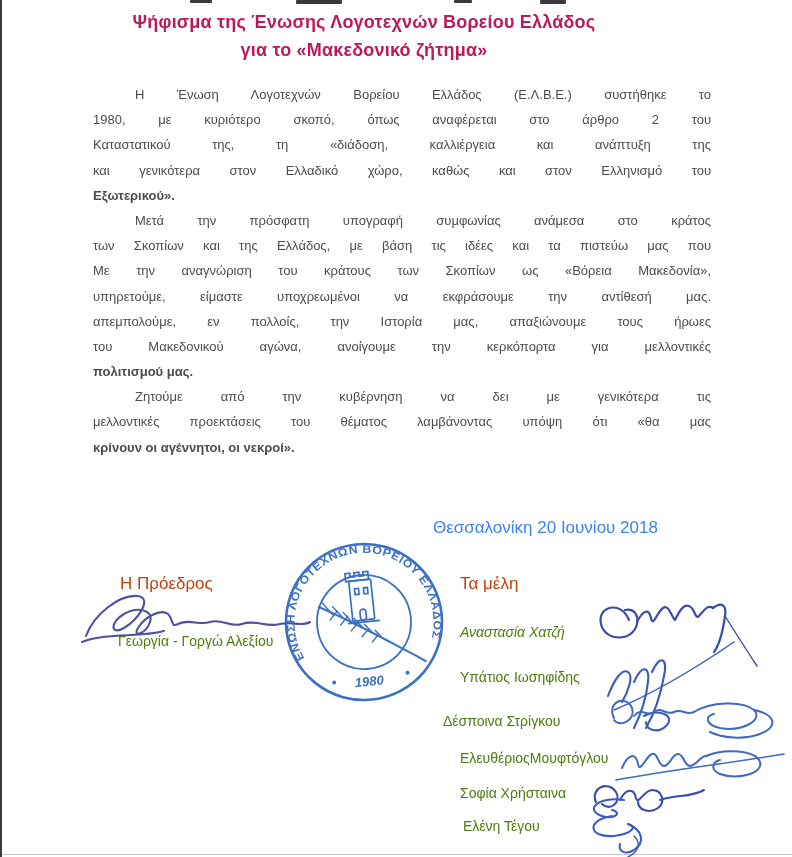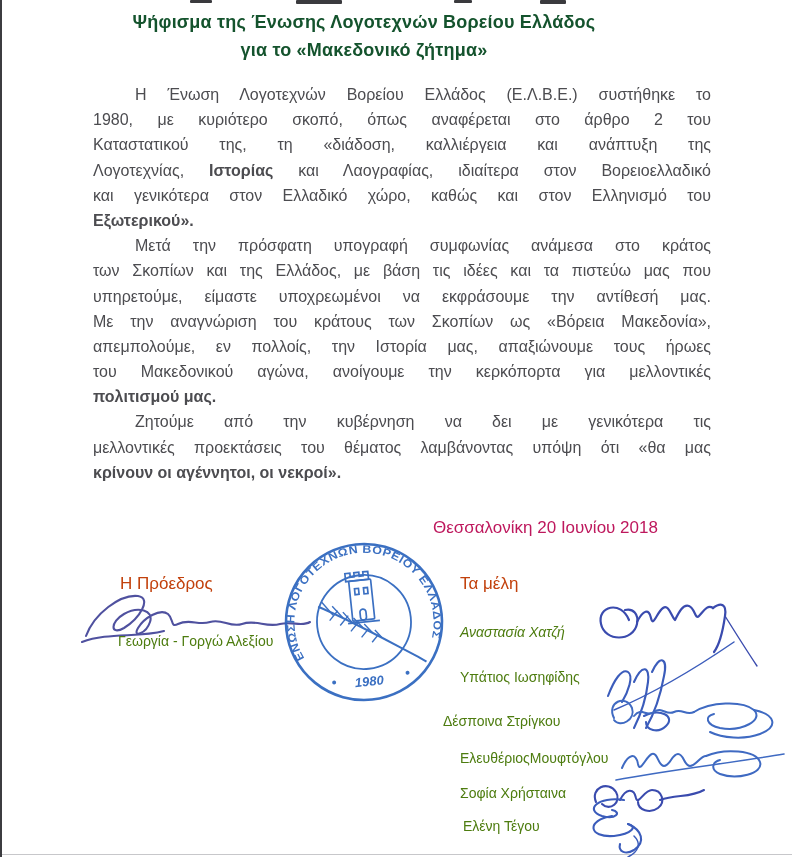--- a/index.html
+++ b/index.html
@@ -2,28 +2,28 @@
 <html><head>
 <meta charset="utf-8">
 <style>
   html,body{margin:0;padding:0;background:#fff;}
   .scan{position:relative;width:792px;height:857px;background:#ffffff;overflow:hidden;
         font-family:"Liberation Sans",sans-serif;color:#4b4b4f;}
   .edge-left{position:absolute;left:0;top:0;width:2px;height:857px;background:#3c3c40;}
   .edge-bottom{position:absolute;left:2px;top:854px;width:790px;height:1px;background:#c7c7ca;}
   .frag{position:absolute;top:0;height:3px;background:#3a3a3e;border-radius:1px;}
   .title{position:absolute;left:0;top:8px;width:728px;text-align:center;
-         font-size:18px;font-weight:700;color:#14532d;line-height:28px;letter-spacing:.2px;}
+         font-size:18px;font-weight:700;color:#be185d;line-height:28px;letter-spacing:.2px;}
   .bodytext{position:absolute;left:93px;top:82px;width:618px;
-            font-size:16px;color:#4c4c50;}
+            font-size:13px;color:#4c4c50;}
   .line{height:25.2px;line-height:25.2px;text-align:justify;text-align-last:justify;white-space:nowrap_off;}
   .line.last{text-align-last:left;font-weight:bold;}
   .line.indent{text-indent:42px;}
   .bold{font-weight:700;}
-  .dateline{position:absolute;left:433px;top:518px;font-size:17px;color:#be185d;}
+  .dateline{position:absolute;left:433px;top:518px;font-size:17px;color:#3b82f6;}
   .siglabel{position:absolute;font-size:17px;color:#c2410c;}
   .signame{position:absolute;font-size:14px;color:#4d7c0f;white-space:nowrap;}
   svg{position:absolute;overflow:visible;}
   .ink path{fill:none;stroke-linecap:round;stroke-linejoin:round;}
 </style>
 </head>
 <body>
 
 <div class="scan">
 
@@ -37,29 +37,28 @@
   <div class="title">
     <div>Ψήφισμα της Ένωσης Λογοτεχνών Βορείου Ελλάδος</div>
     <div>για το «Μακεδονικό ζήτημα»</div>
   </div>
 
   <div class="bodytext">
       <div>
         <div class="line indent"><span>Η Ένωση Λογοτεχνών Βορείου Ελλάδος (Ε.Λ.Β.Ε.) συστήθηκε το</span></div>
         <div class="line"><span>1980, με κυριότερο σκοπό, όπως αναφέρεται στο άρθρο 2 του</span></div>
         <div class="line"><span>Καταστατικού της, τη «διάδοση, καλλιέργεια και ανάπτυξη της</span></div>
-        <div class="line"><span>Λογοτεχνίας, </span><span class="bold">Ιστορίας</span><span> και Λαογραφίας, ιδιαίτερα στον Βορειοελλαδικό</span></div>
         <div class="line"><span>και γενικότερα στον Ελλαδικό χώρο, καθώς και στον Ελληνισμό του</span></div>
         <div class="line last"><span>Εξωτερικού».</span></div>
       </div>
       <div>
         <div class="line indent"><span>Μετά την πρόσφατη υπογραφή συμφωνίας ανάμεσα στο κράτος</span></div>
         <div class="line"><span>των Σκοπίων και της Ελλάδος, με βάση τις ιδέες και τα πιστεύω μας που</span></div>
+        <div class="line"><span>Με την αναγνώριση του κράτους των Σκοπίων ως «Βόρεια Μακεδονία»,</span></div>
         <div class="line"><span>υπηρετούμε, είμαστε υποχρεωμένοι να εκφράσουμε την αντίθεσή μας.</span></div>
-        <div class="line"><span>Με την αναγνώριση του κράτους των Σκοπίων ως «Βόρεια Μακεδονία»,</span></div>
         <div class="line"><span>απεμπολούμε, εν πολλοίς, την Ιστορία μας, απαξιώνουμε τους ήρωες</span></div>
         <div class="line"><span>του Μακεδονικού αγώνα, ανοίγουμε την κερκόπορτα για μελλοντικές</span></div>
         <div class="line last"><span>πολιτισμού μας.</span></div>
       </div>
       <div>
         <div class="line indent"><span>Ζητούμε από την κυβέρνηση να δει με γενικότερα τις</span></div>
         <div class="line"><span>μελλοντικές προεκτάσεις του θέματος λαμβάνοντας υπόψη ότι «θα μας</span></div>
         <div class="line last"><span>κρίνουν  οι αγέννητοι, οι νεκροί».</span></div>
       </div>
     </div>

